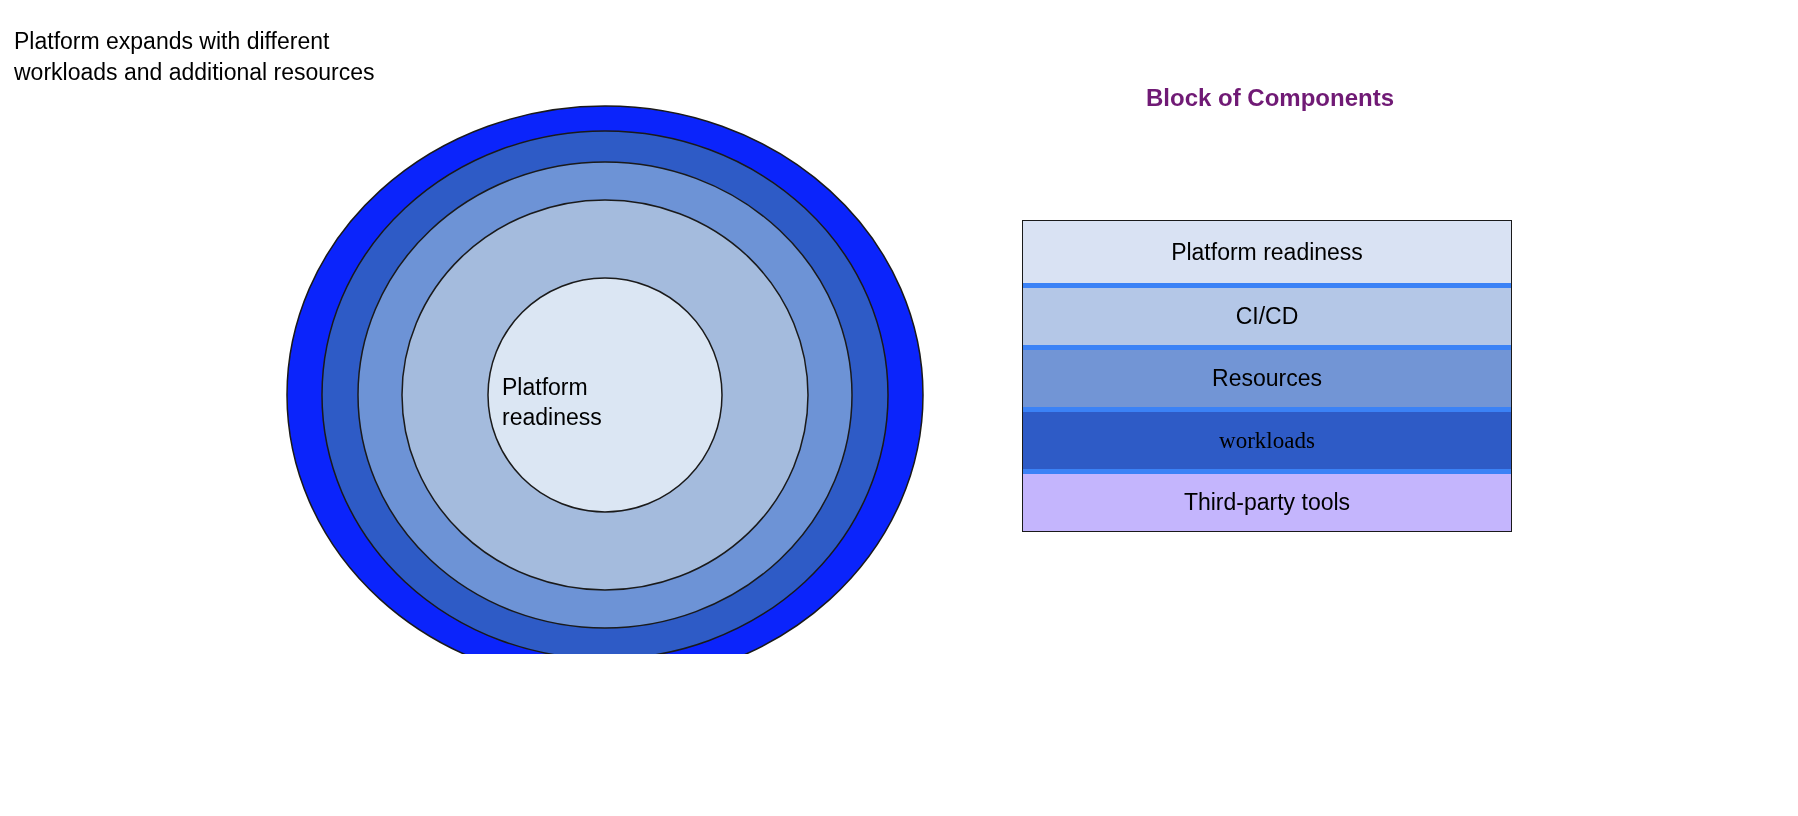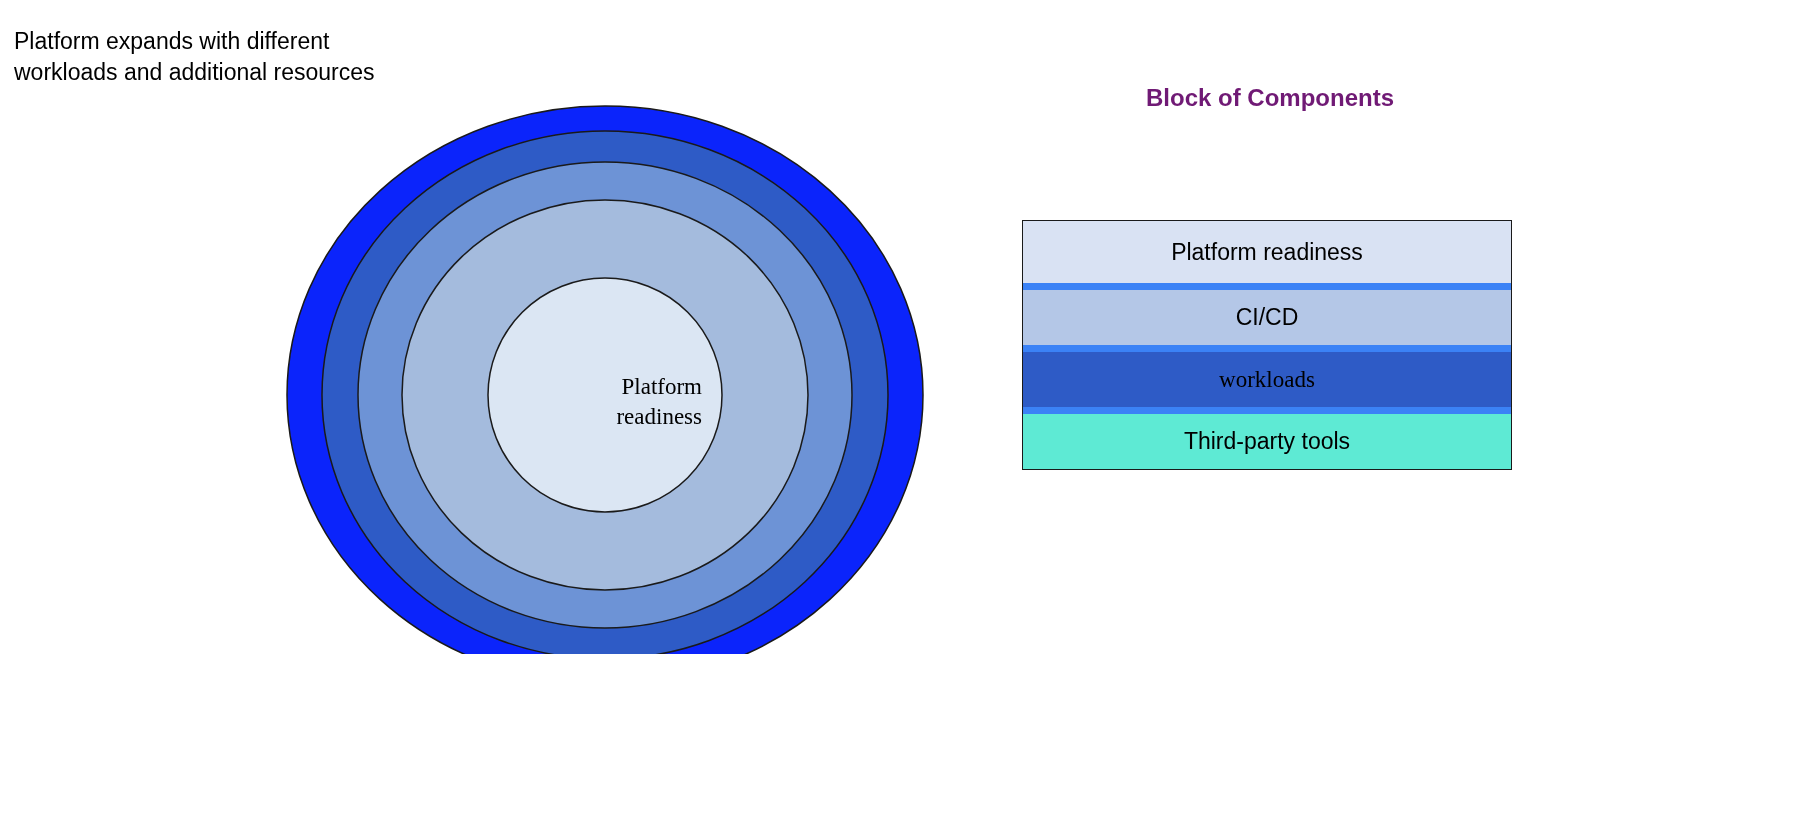--- a/index.html
+++ b/index.html
@@ -29,25 +29,24 @@
     left: 283px;
     top: 102px;
     width: 644px;
     height: 586px;
   }
   .center-label {
     position: absolute;
     left: 502px;
     top: 372px;
     width: 200px;
-    text-align: right;
+    text-align: left;
     font-size: 23px;
     line-height: 30px;
     color: #000000;
-    font-family: Liberation Serif, serif;
   }
   .block-title {
     position: absolute;
     left: 1070px;
     top: 84px;
     width: 400px;
     text-align: center;
     font-size: 24px;
     font-weight: bold;
     color: #701a75;
@@ -60,21 +59,21 @@
     border: 1px solid #1a1a1a;
     box-sizing: border-box;
   }
   .block-row {
     height: 62px;
     display: flex;
     align-items: center;
     justify-content: center;
     font-size: 23px;
     color: #000000;
-    border-top: 7px solid #3b82f6;
+    border-top: 5px solid #3b82f6;
     box-sizing: border-box;
   }
   .block-row:first-child {
     border-top: none;
   }
 </style>
 </head>
 <body>
 
 <div class="canvas">
@@ -97,21 +96,24 @@
 
   <div class="block-title">Block of Components</div>
 
   <div class="block">
     <div class="block-row" style="background: rgb(217, 226, 243);">
       <span>Platform readiness</span>
     </div>
     <div class="block-row" style="background: rgb(180, 199, 231);">
       <span>CI/CD</span>
     </div>
+    <div class="block-row" style="background: rgb(114, 149, 213);">
+      <span>Resources</span>
+    </div>
     <div class="block-row" style="background: rgb(46, 91, 198); font-family: Liberation Serif, serif;">
       <span>workloads</span>
     </div>
-    <div class="block-row" style="background: #5eead4; text-align: right;">
+    <div class="block-row" style="background: #c4b5fd; text-align: right;">
       <span>Third-party tools</span>
     </div>
   </div>
 
 </div>
 
 </body></html>

